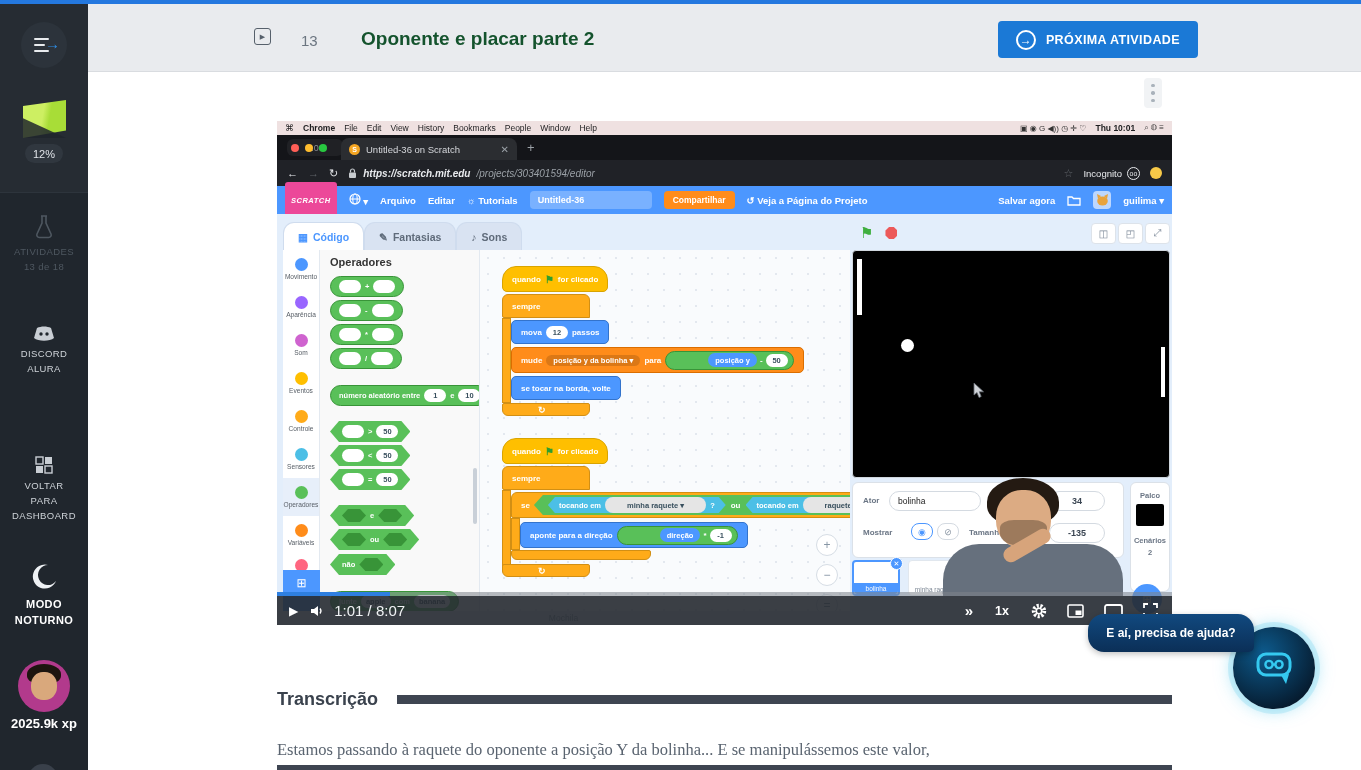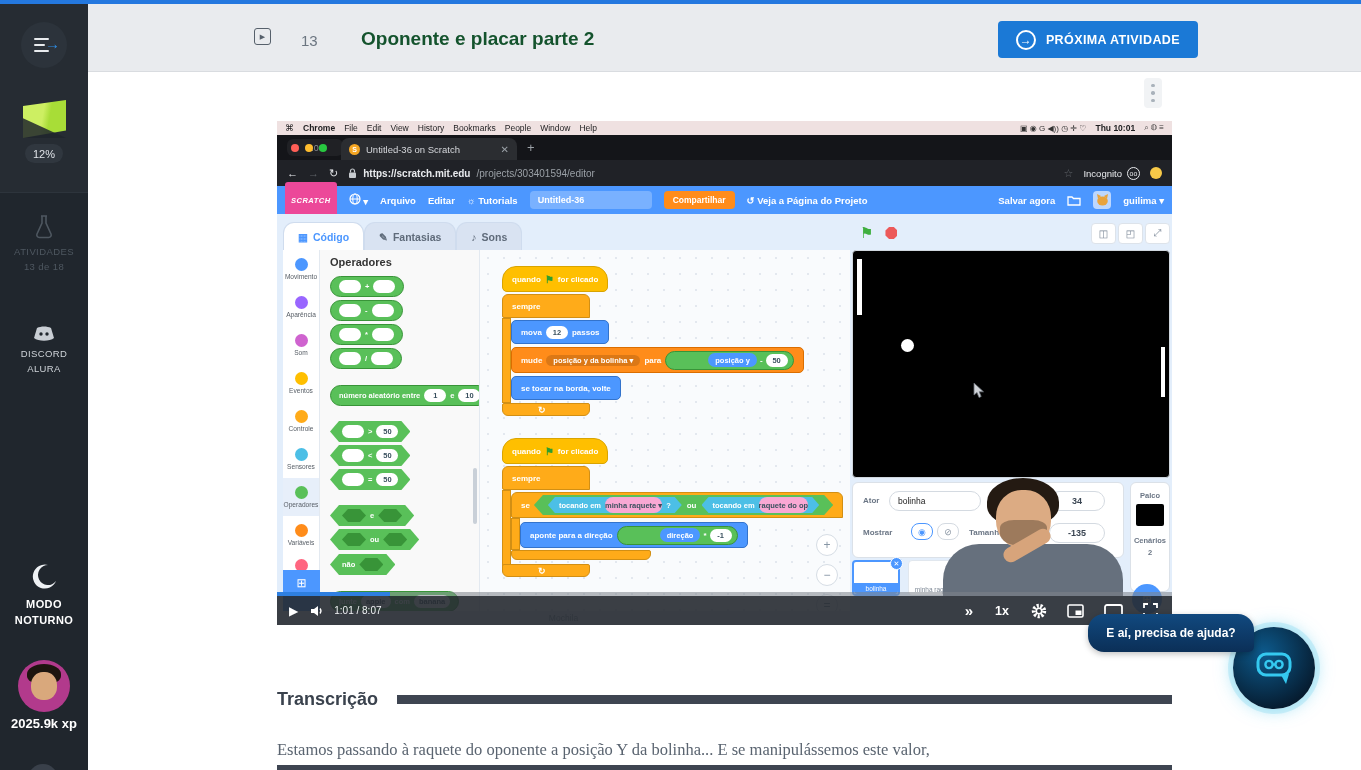--- a/index.html
+++ b/index.html
@@ -47,21 +47,21 @@
   .speedpill{position:absolute;left:10px;top:4px;width:56px;height:17px;background:#202125;border-radius:6px;color:#8a8f98;font-size:9px;display:flex;align-items:center;justify-content:center;}
   .light{position:absolute;top:9px;width:8px;height:8px;border-radius:50%;}
   .tab{position:absolute;left:64px;top:3px;width:176px;height:22px;background:#2b2d31;border-radius:8px 8px 0 0;display:flex;align-items:center;padding:0 8px;gap:6px;}
   .tab .fav{width:11px;height:11px;border-radius:50%;background:#f5a623;color:#fff;font-size:7px;font-weight:bold;display:flex;align-items:center;justify-content:center;}
   .tab .ttl{flex:1;font-size:9.5px;color:#d6d8dc;white-space:nowrap;overflow:hidden;}
   .tab .x{color:#9aa0a6;font-size:10px;}
   .newtab{position:absolute;left:250px;top:5px;color:#9aa0a6;font-size:13px;}
   .urlrow{position:absolute;left:0;top:39px;width:895px;height:26px;background:#202227;display:flex;align-items:center;padding:0 10px;gap:10px;}
   .urlrow .nav{font-size:11px;color:#e8eaed;}
   .urlrow .nav.dis{color:#5f6368;}
-  .urlbox{display:flex;align-items:center;gap:6px;font-size:10px;}
+  .urlbox{display:flex;align-items:center;gap:6px;font-size:10px;font-style:italic;}
   .urlbox .host{color:#e8eaed;font-weight:bold;}
   .urlbox .path{color:#9aa0a6;}
   .urlrow .grow{flex:1;}
   .incog{display:flex;align-items:center;gap:5px;color:#e8eaed;font-size:9.5px;}
   .incog .glass{width:13px;height:13px;border:1.2px solid #e8eaed;border-radius:50%;display:flex;align-items:center;justify-content:center;font-size:7px;}
   .chravatar{width:12px;height:12px;border-radius:50%;background:#f7c948;}
   .scratchbar{position:absolute;left:0;top:65px;width:895px;height:28px;background:#4c97ff;display:flex;align-items:center;padding:0 8px;gap:12px;color:#fff;font-size:9.5px;font-weight:bold;}
   .slogo{background:#ec4899;border-radius:3px;padding:14px 6px;font-size:7.5px;font-style:italic;letter-spacing:.5px;}
   .sname{background:rgba(255,255,255,.25);border-radius:4px;height:18px;width:122px;display:flex;align-items:center;padding:0 8px;font-size:9px;}
   .sharebtn{background:#ff8c1a;border-radius:4px;height:18px;padding:0 9px;display:flex;align-items:center;font-size:8.5px;}
@@ -94,21 +94,21 @@
   .ctl-spine{padding:0;width:9px;}
   .ctl-foot{height:13px;border-radius:2px 2px 6px 6px;font-size:9px;}
   .mot{height:24px;background:#4c97ff;border:1px solid #3373cc;border-radius:5px;}
   .varb{height:26px;background:#ff8c1a;border:1px solid #db6e00;border-radius:5px;}
   .field{background:rgba(0,0,0,.14);border-radius:999px;padding:1px 7px;font-size:7.5px;}
   .goval{display:inline-flex;align-items:center;gap:3px;background:#59c059;border:1px solid #389438;border-radius:999px;height:19px;padding:0 5px;}
   .brep{background:#4c97ff;border-radius:999px;height:14px;padding:0 7px;display:inline-flex;align-items:center;font-size:7.5px;margin-left:37px;}
   .flagico{color:#2e9e2e;font-size:10px;}
   .bighex{display:inline-flex;align-items:center;gap:5px;background:#59c059;height:20px;padding:0 14px;clip-path:polygon(9px 0,calc(100% - 9px) 0,100% 50%,calc(100% - 9px) 100%,9px 100%,0 50%);}
   .cyhex{display:inline-flex;align-items:center;gap:4px;background:#4cbfe6;height:16px;padding:0 11px;font-size:7.5px;clip-path:polygon(7px 0,calc(100% - 7px) 0,100% 50%,calc(100% - 7px) 100%,7px 100%,0 50%);}
-  .wfield{background:#f9a8d4;color:#39505e;border-radius:8px;padding:0 0;height:16px;display:inline-flex;align-items:center;font-size:7.5px;}
+  .wfield{background:#e5e5e5;color:#39505e;border-radius:8px;padding:0 22px;height:16px;display:inline-flex;align-items:center;font-size:7.5px;}
   .zoombtn{position:absolute;width:22px;height:22px;border-radius:50%;background:#fff;border:1px solid #d6dde5;color:#8796a5;font-size:12px;display:flex;align-items:center;justify-content:center;}
   
   .stagecol{position:absolute;left:573px;top:0;width:322px;height:411px;}
   .st-head{position:absolute;left:2px;top:6px;width:318px;height:26px;display:flex;align-items:center;}
   .st-flag{color:#3faf3f;font-size:15px;margin-left:8px;}
   .st-stop{width:12px;height:12px;background:#ec5959;margin-left:12px;clip-path:polygon(30% 0,70% 0,100% 30%,100% 70%,70% 100%,30% 100%,0 70%,0 30%);}
   .st-btns{margin-left:auto;display:flex;gap:2px;}
   .st-btn{width:25px;height:21px;background:#fff;border:1px solid #dde3ea;border-radius:4px;color:#7a8796;font-size:10px;display:flex;align-items:center;justify-content:center;}
   .stage{position:absolute;left:2px;top:36px;width:318px;height:228px;background:#000;border:1px solid #d0d7de;border-radius:4px;overflow:hidden;}
   .paddle{position:absolute;background:#fff;}
@@ -133,21 +133,21 @@
   .pr-face{position:absolute;left:53px;top:12px;width:55px;height:58px;background:#dcab83;border-radius:46%;}
   .pr-beard{position:absolute;left:57px;top:42px;width:47px;height:26px;background:rgba(56,41,28,.38);border-radius:30% 30% 46% 46%;}
   .pr-hand{position:absolute;left:58px;top:60px;width:52px;height:15px;background:#d7a47b;border-radius:8px;transform:rotate(-30deg);}
   .pr-torso{position:absolute;left:0;top:66px;width:180px;height:52px;background:#66707d;border-radius:36px 36px 0 0;}
   
   .vctrl{position:absolute;left:0;top:471px;width:895px;height:33px;z-index:6;}
   .vtrack{position:absolute;left:0;top:0;width:895px;height:4px;background:rgba(125,131,139,.55);}
   .vfill{position:absolute;left:0;top:0;width:12.6%;height:4px;background:#2e7fe0;}
   .vbar{position:absolute;left:0;top:4px;width:895px;height:29px;background:rgba(38,42,49,.9);display:flex;align-items:center;color:#fff;}
   .vbtn{background:none;border:none;color:#fff;cursor:pointer;display:flex;align-items:center;justify-content:center;font-family:inherit;}
-  .vtime{font-size:10px;color:#f0f2f4;margin-left:10px;}
+  .vtime{font-size:15px;color:#f0f2f4;margin-left:10px;}
   
   .tr-head{left:277px;top:689px;font-size:18px;font-weight:bold;color:#3a424d;}
   .tr-bar{left:397px;top:695px;width:775px;height:9px;background:#3e4551;}
   .tr-para{left:277px;top:737px;width:895px;font-family:"Liberation Serif",serif;font-size:16.5px;color:#5a6470;line-height:1.55;}
   .bottombar{left:277px;top:765px;width:895px;height:5px;background:#3e4551;}
   
   .chatbubble{left:1088px;top:614px;width:166px;height:38px;background:linear-gradient(180deg,#11497f,#0b2f57);border-radius:16px 16px 5px 16px;color:#fff;font-size:12px;font-weight:bold;display:flex;align-items:center;justify-content:center;z-index:20;cursor:pointer;box-shadow:0 2px 6px rgba(0,0,0,.25);}
   .chatfab{left:1233px;top:627px;width:82px;height:82px;border-radius:50%;background:radial-gradient(circle at 38% 32%,#0d5a8c,#061c30 75%);z-index:19;display:flex;align-items:center;justify-content:center;cursor:pointer;box-shadow:0 0 0 5px rgba(62,195,235,.18),0 0 18px rgba(62,195,235,.55);}
 </style>
 </head>
@@ -181,20 +181,31 @@
     <svg class="sb-ico" width="22" height="16" viewBox="0 0 22 16">
       <path d="M4 2 C8 0 14 0 18 2 L21 12 C17 15.5 5 15.5 1 12 Z" fill="#c9ced4"></path>
       <circle cx="8" cy="8" r="1.7" fill="#20262d"></circle>
         <circle cx="14" cy="8" r="1.7" fill="#20262d"></circle>
     </svg>
     <div class="sb-label">DISCORD</div>
     <div class="sb-label">ALURA</div>
   </div>
 
 
+  <div class="sb-item" style="top:452px">
+    <svg class="sb-ico" width="18" height="18" viewBox="0 0 18 18">
+      <rect x="1" y="1" width="7" height="7" fill="none" stroke="#c9ced4" stroke-width="1.4"></rect>
+      <rect x="10" y="1" width="7" height="7" fill="#c9ced4"></rect>
+      <rect x="1" y="10" width="7" height="7" fill="#c9ced4"></rect>
+      <rect x="10" y="10" width="7" height="7" fill="none" stroke="#c9ced4" stroke-width="1.4"></rect>
+    </svg>
+    <div class="sb-label">VOLTAR</div>
+    <div class="sb-label">PARA</div>
+    <div class="sb-label">DASHBOARD</div>
+  </div>
 
   <div class="sb-item sb-bold" style="top:558px">
     <svg class="sb-ico" width="30" height="30" viewBox="0 0 30 30">
       <path d="M19 3 a12 12 0 1 0 8 16 a10 10 0 1 1 -8 -16 Z" fill="#eef1f4"></path>
     </svg>
     <div class="sb-label">MODO</div>
     <div class="sb-label">NOTURNO</div>
   </div>
 
   <div class="avatar">

